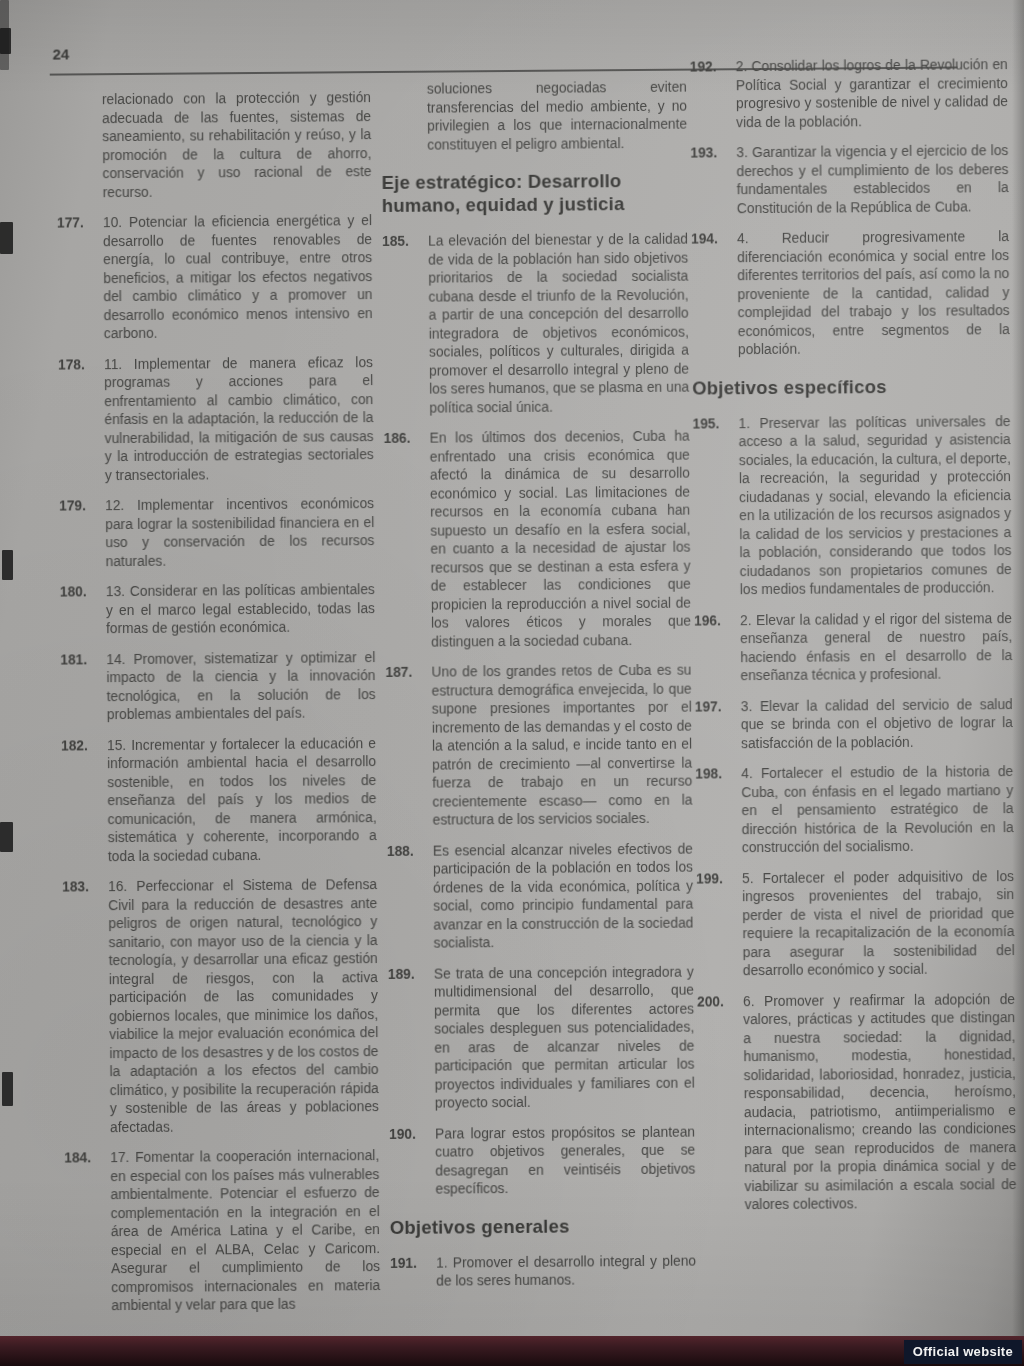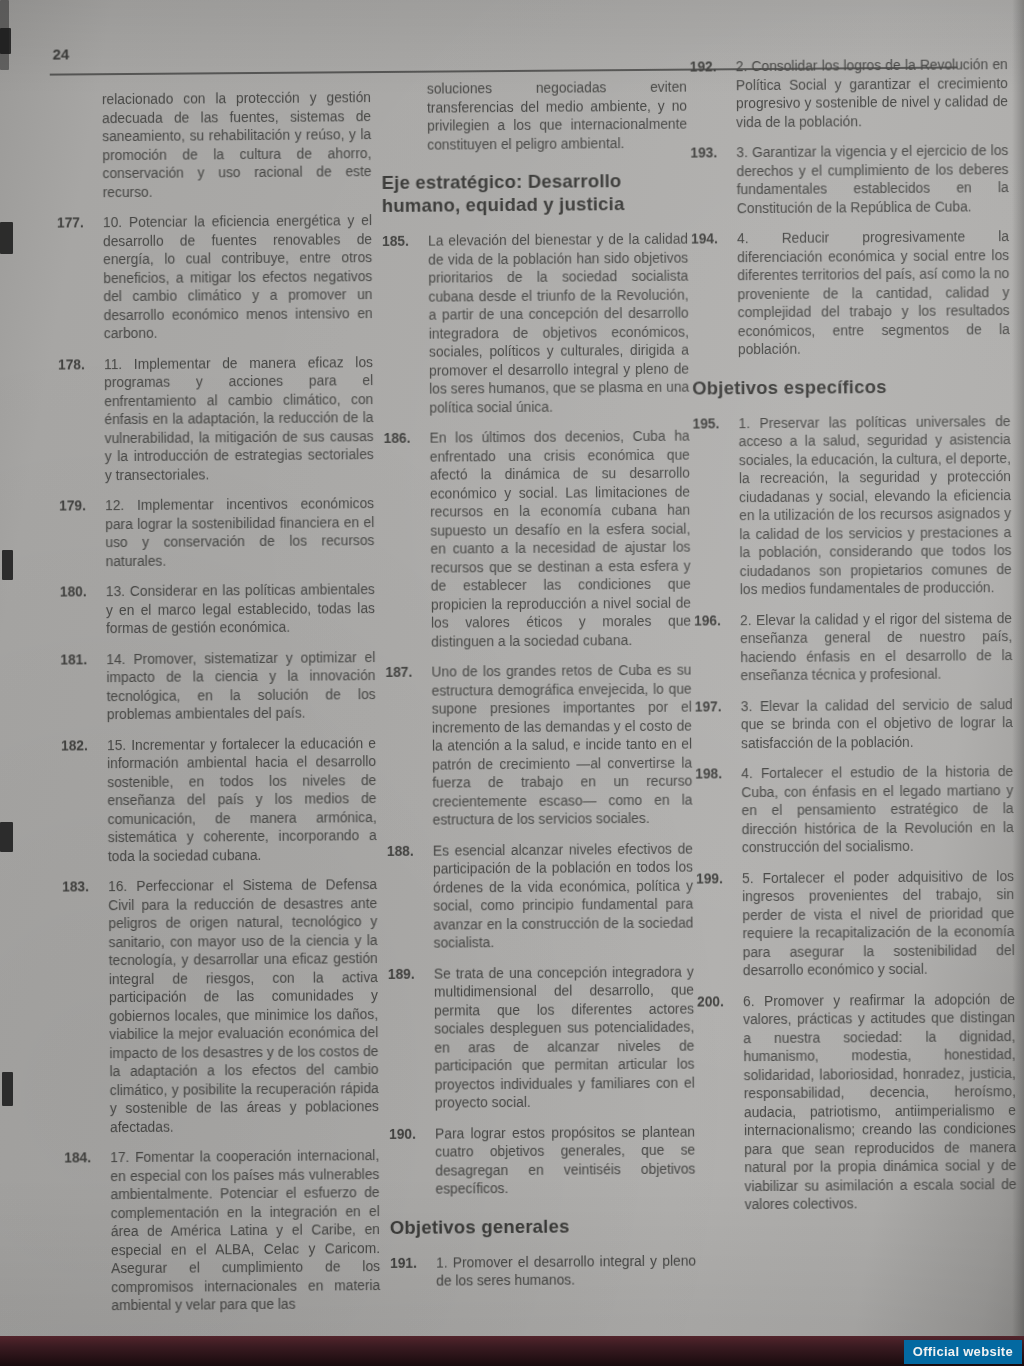--- a/index.html
+++ b/index.html
@@ -60,21 +60,21 @@
   .m4 { left:0;  top:822px;  width:13px; height:30px; }
   .m5 { left:2px;top:1072px; width:11px; height:34px; }
   .m6 { left:0;  top:0;      width:9px;  height:70px; opacity:0.45; }
   
   .bottom-band {
     position:absolute; left:0; bottom:0; width:100%; height:30px;
     background:linear-gradient(180deg,#53252c 0%, #3a1b21 35%, #180a0d 100%);
   }
   .watermark {
     position:absolute; right:2px; bottom:2px;
-    background:#0369a1; color:#f2f2f2;
+    background:#0f172a; color:#f2f2f2;
     font-size:13px; font-weight:bold; letter-spacing:0.3px;
     padding:4px 9px 5px 9px;
   }
 </style>
 </head>
 <body>
 
 <div class="photo"></div>
 
 <div class="content">

